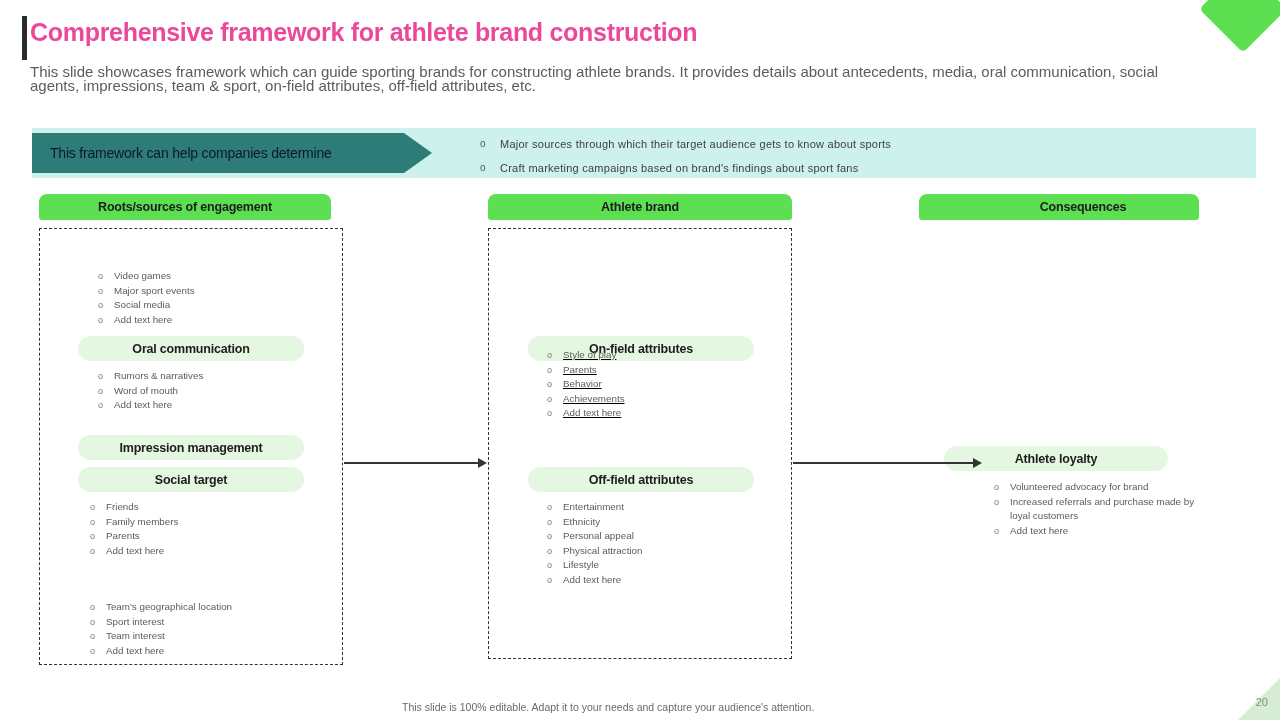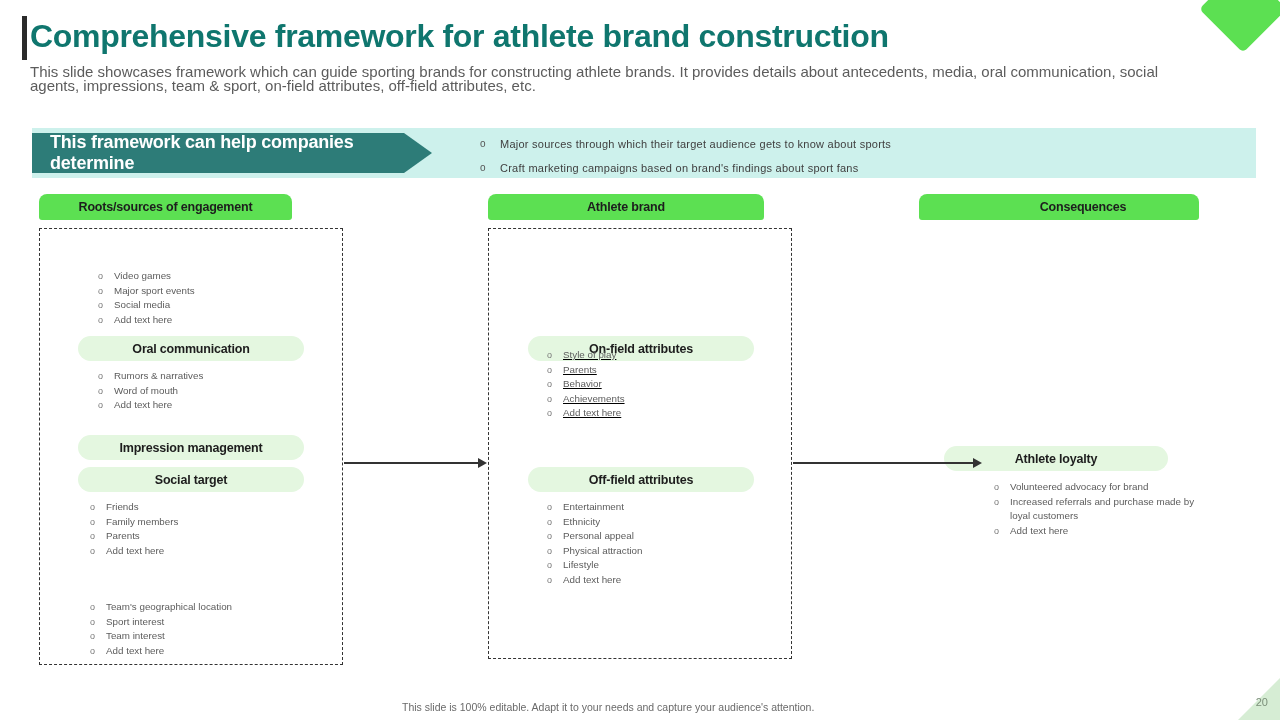--- a/index.html
+++ b/index.html
@@ -8,21 +8,21 @@
     background: #ffffff;
     font-family: "Liberation Sans", sans-serif;
     overflow: hidden;
   }
   .slide { position: relative; width: 1280px; height: 720px; background: #fff; }
 
   
   .title-bar { position: absolute; left: 22px; top: 16px; width: 5px; height: 44px; background: #2b2b2b; }
   .title {
     position: absolute; left: 30px; top: 18px;
-    font-size: 32px; font-weight: bold; color: #0f766e;
+    font-size: 25px; font-weight: bold; color: #ec4899;
     letter-spacing: -0.3px; white-space: nowrap;
   }
   .subtitle {
     position: absolute; left: 30px; top: 65px; width: 1165px;
     font-size: 15px; line-height: 14px; color: #5c5c5c;
   }
   .corner-diamond {
     position: absolute; right: 6px; top: -22px;
     width: 62px; height: 62px; background: #5ce052;
     transform: rotate(45deg); border-radius: 5px;
@@ -33,42 +33,42 @@
     position: absolute; left: 32px; top: 128px;
     width: 1224px; height: 50px; background: #cdf1ec;
   }
   .banner-arrow {
     position: absolute; left: 32px; top: 133px;
     width: 400px; height: 40px; background: #2d7c78;
     display: flex; align-items: center;
     clip-path: polygon(0 0, calc(100% - 28px) 0, 100% 50%, calc(100% - 28px) 100%, 0 100%);
   }
   .banner-arrow span {
-    padding-left: 18px; color: #ffffff;
-    font-size: 18px; font-weight: bold; letter-spacing: -0.2px;
+    padding-left: 18px; color: #0f172a;
+    font-size: 14px; font-weight: normal; letter-spacing: -0.2px;
   }
   .banner-list { position: absolute; left: 476px; top: 132px; }
   .banner-list li {
     list-style: none; position: relative; padding-left: 24px;
     font-size: 11px; color: #404040; line-height: 24px; letter-spacing: 0.25px;
   }
   .banner-list li::before {
     content: "o"; position: absolute; left: 4px; top: 0;
     color: #555; font-size: 10px;
   }
 
   
   .col-head {
     position: absolute; height: 26px; background: #5ce052;
     border-radius: 8px 8px 3px 3px;
     display: flex; align-items: center; justify-content: center;
     color: #1d1d1d; font-size: 12.5px; font-weight: bold; letter-spacing: -0.2px;
   }
-  .col-head.c1 { left: 39px;  top: 194px; width: 253px; }
-  .col-head.c2 { left: 488px; top: 194px; width: 276px; }
+  .col-head.c1 { left: 39px;  top: 194px; width: 292px; }
+  .col-head.c2 { left: 488px; top: 194px; width: 304px; }
   .col-head.c3 { left: 919px; top: 194px; width: 280px; padding-left: 48px; }
 
   
   .dashed {
     position: absolute; border: 1.3px dashed #333; background: transparent;
   }
   .dashed.b1 { left: 39px;  top: 228px; width: 304px; height: 437px; }
   .dashed.b2 { left: 488px; top: 228px; width: 304px; height: 431px; }
 
   

